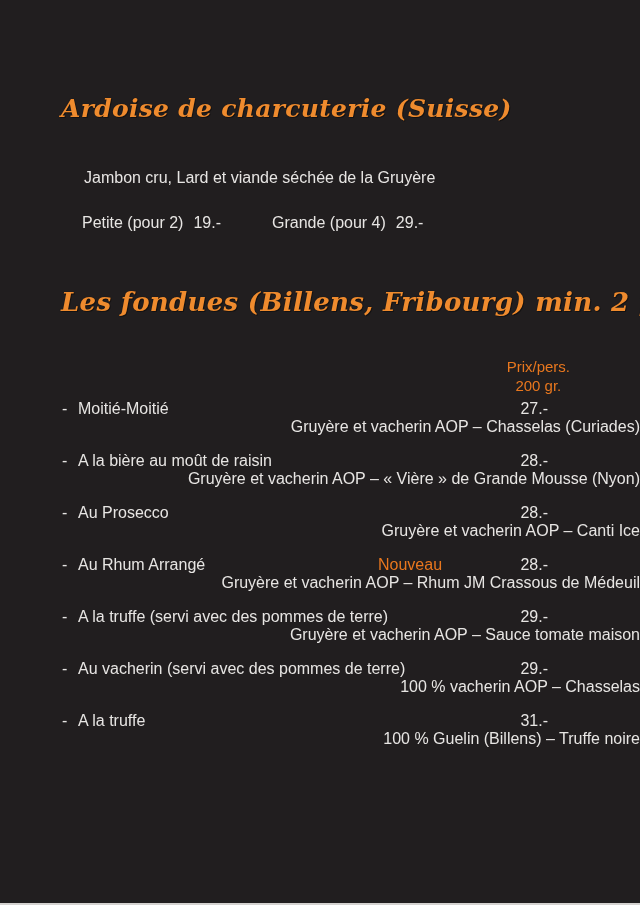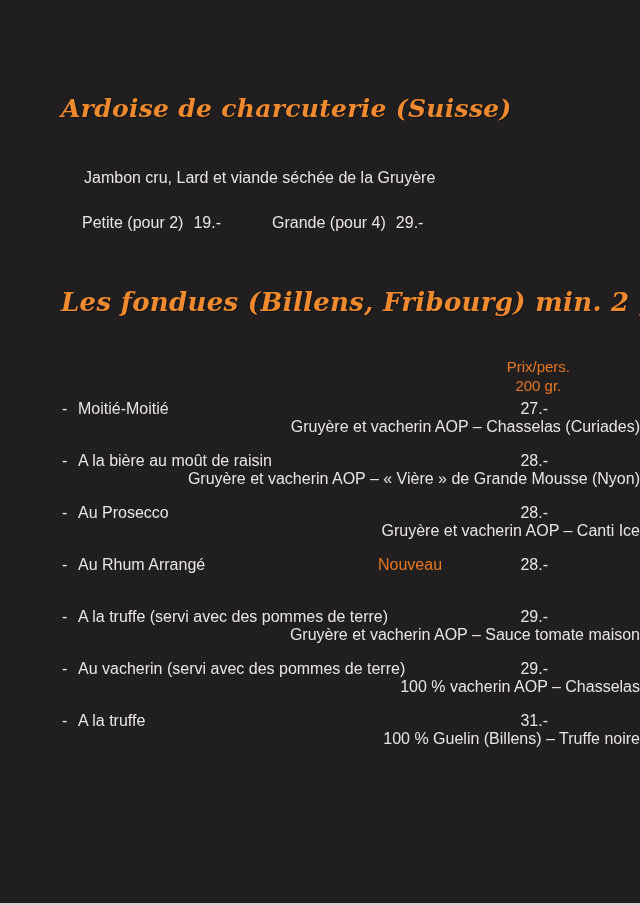--- a/index.html
+++ b/index.html
@@ -124,20 +124,21 @@
       <li class="fondue-item" style="top: 452px;">
         <div class="row1"><span class="dash">-</span><span class="name">A la bière au moût de raisin</span><span class="price">28.-</span></div>
         <div class="row2">Gruyère et vacherin AOP – « Vière » de Grande Mousse (Nyon)</div>
       </li>
       <li class="fondue-item" style="top: 504px;">
         <div class="row1"><span class="dash">-</span><span class="name">Au Prosecco</span><span class="price">28.-</span></div>
         <div class="row2">Gruyère et vacherin AOP – Canti Ice</div>
       </li>
       <li class="fondue-item" style="top: 556px;">
         <div class="row1"><span class="dash">-</span><span class="name">Au Rhum Arrangé</span><span class="badge">Nouveau</span><span class="price">28.-</span></div>
+        <div class="row2">Gruyère et vacherin AOP – Rhum JM Crassous de Médeuil</div>
       </li>
       <li class="fondue-item" style="top: 608px;">
         <div class="row1"><span class="dash">-</span><span class="name">A la truffe (servi avec des pommes de terre)</span><span class="price">29.-</span></div>
         <div class="row2">Gruyère et vacherin AOP – Sauce tomate maison</div>
       </li>
       <li class="fondue-item" style="top: 660px;">
         <div class="row1"><span class="dash">-</span><span class="name">Au vacherin (servi avec des pommes de terre)</span><span class="price">29.-</span></div>
         <div class="row2">100 % vacherin AOP – Chasselas</div>
       </li>
       <li class="fondue-item" style="top: 712px;">

